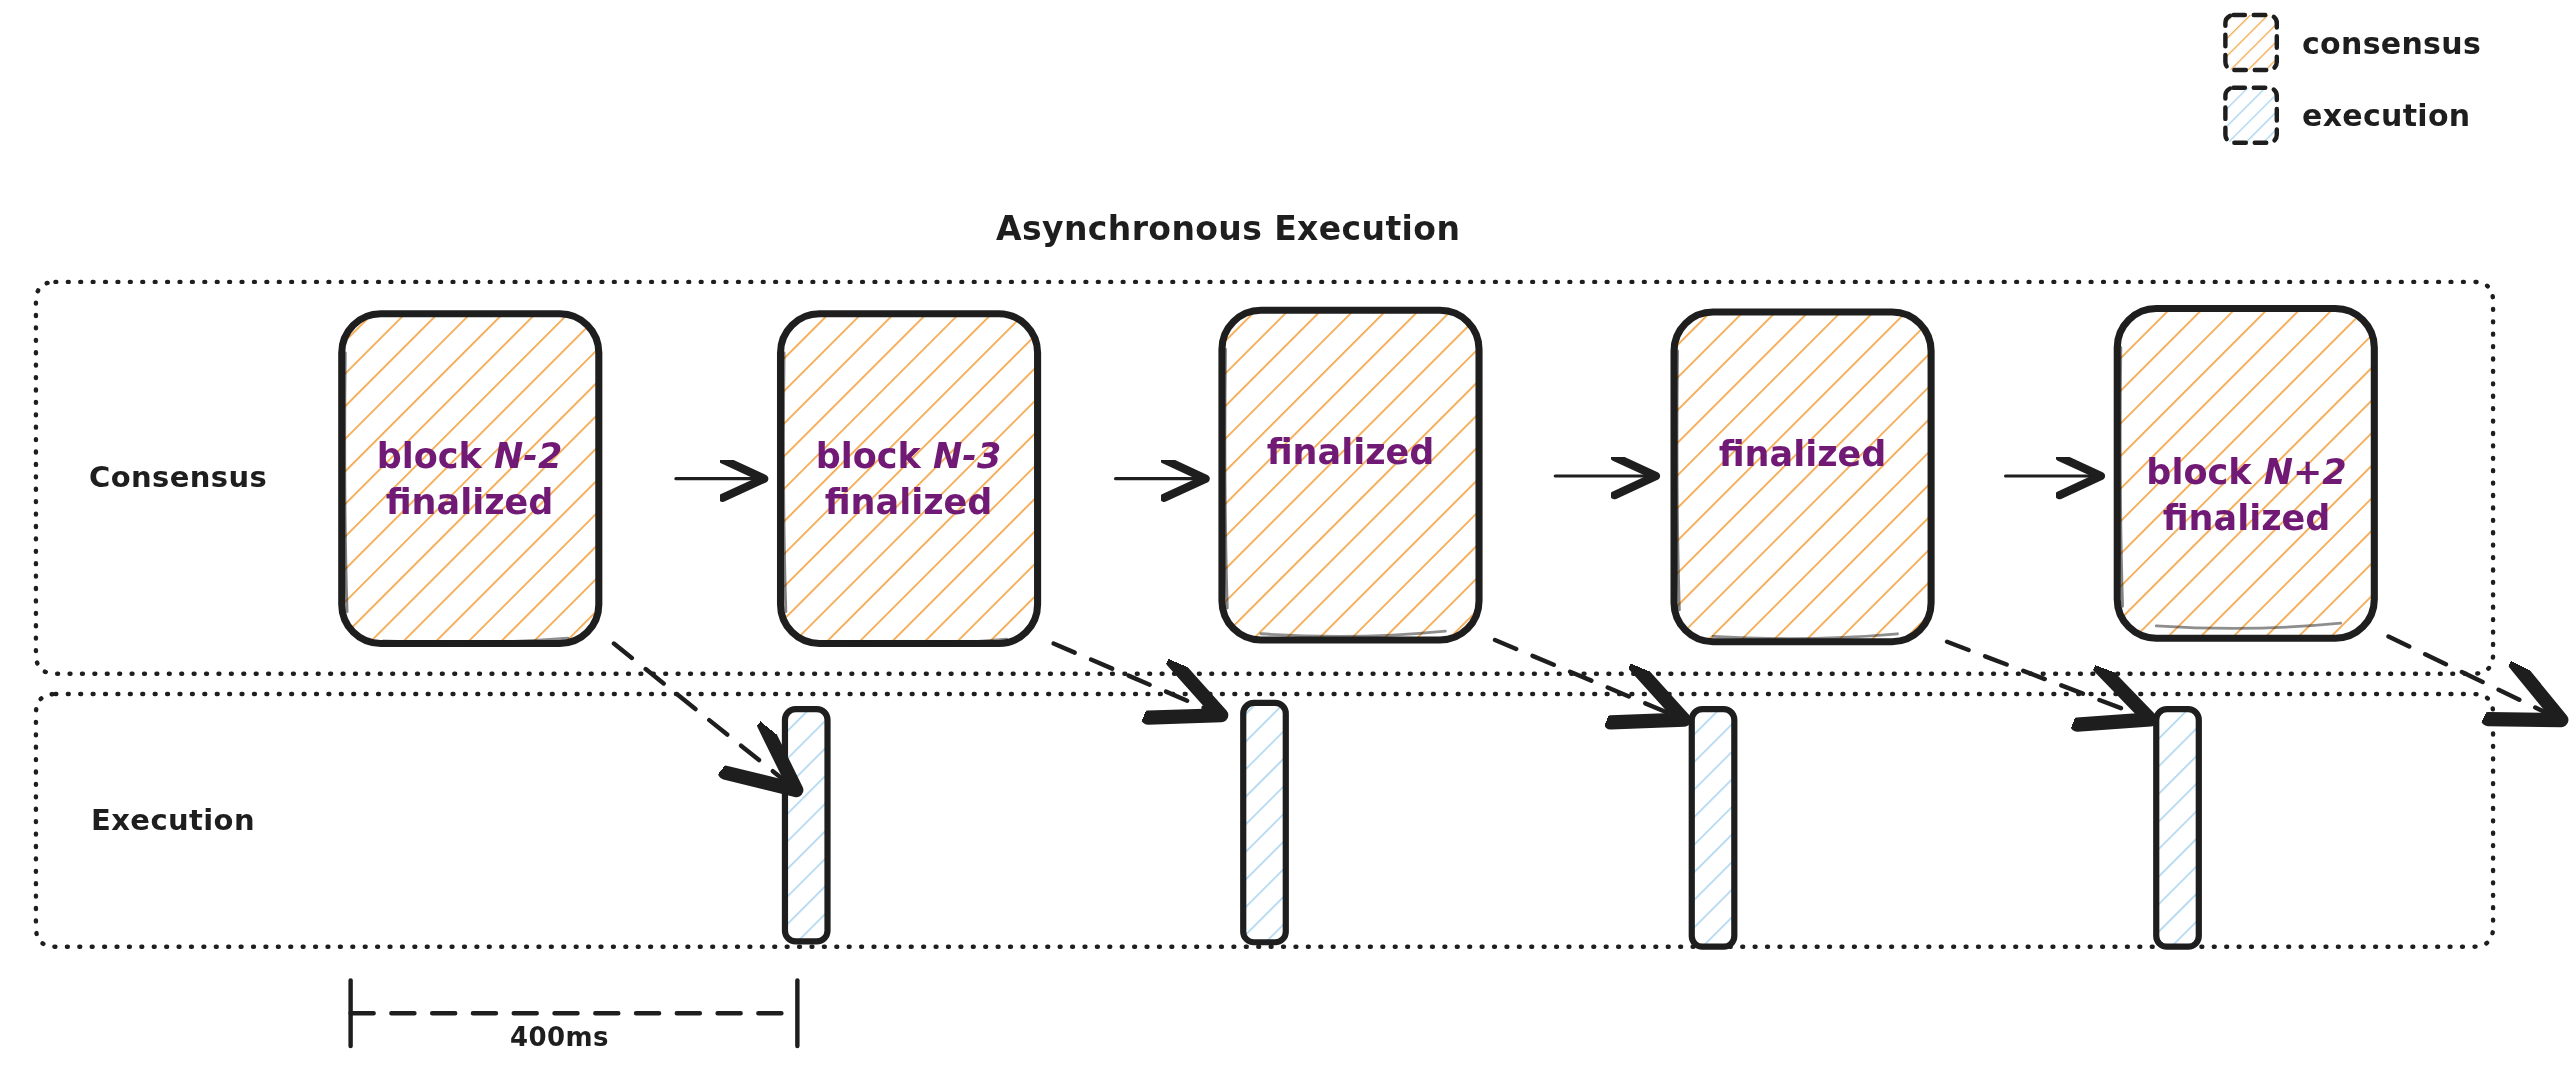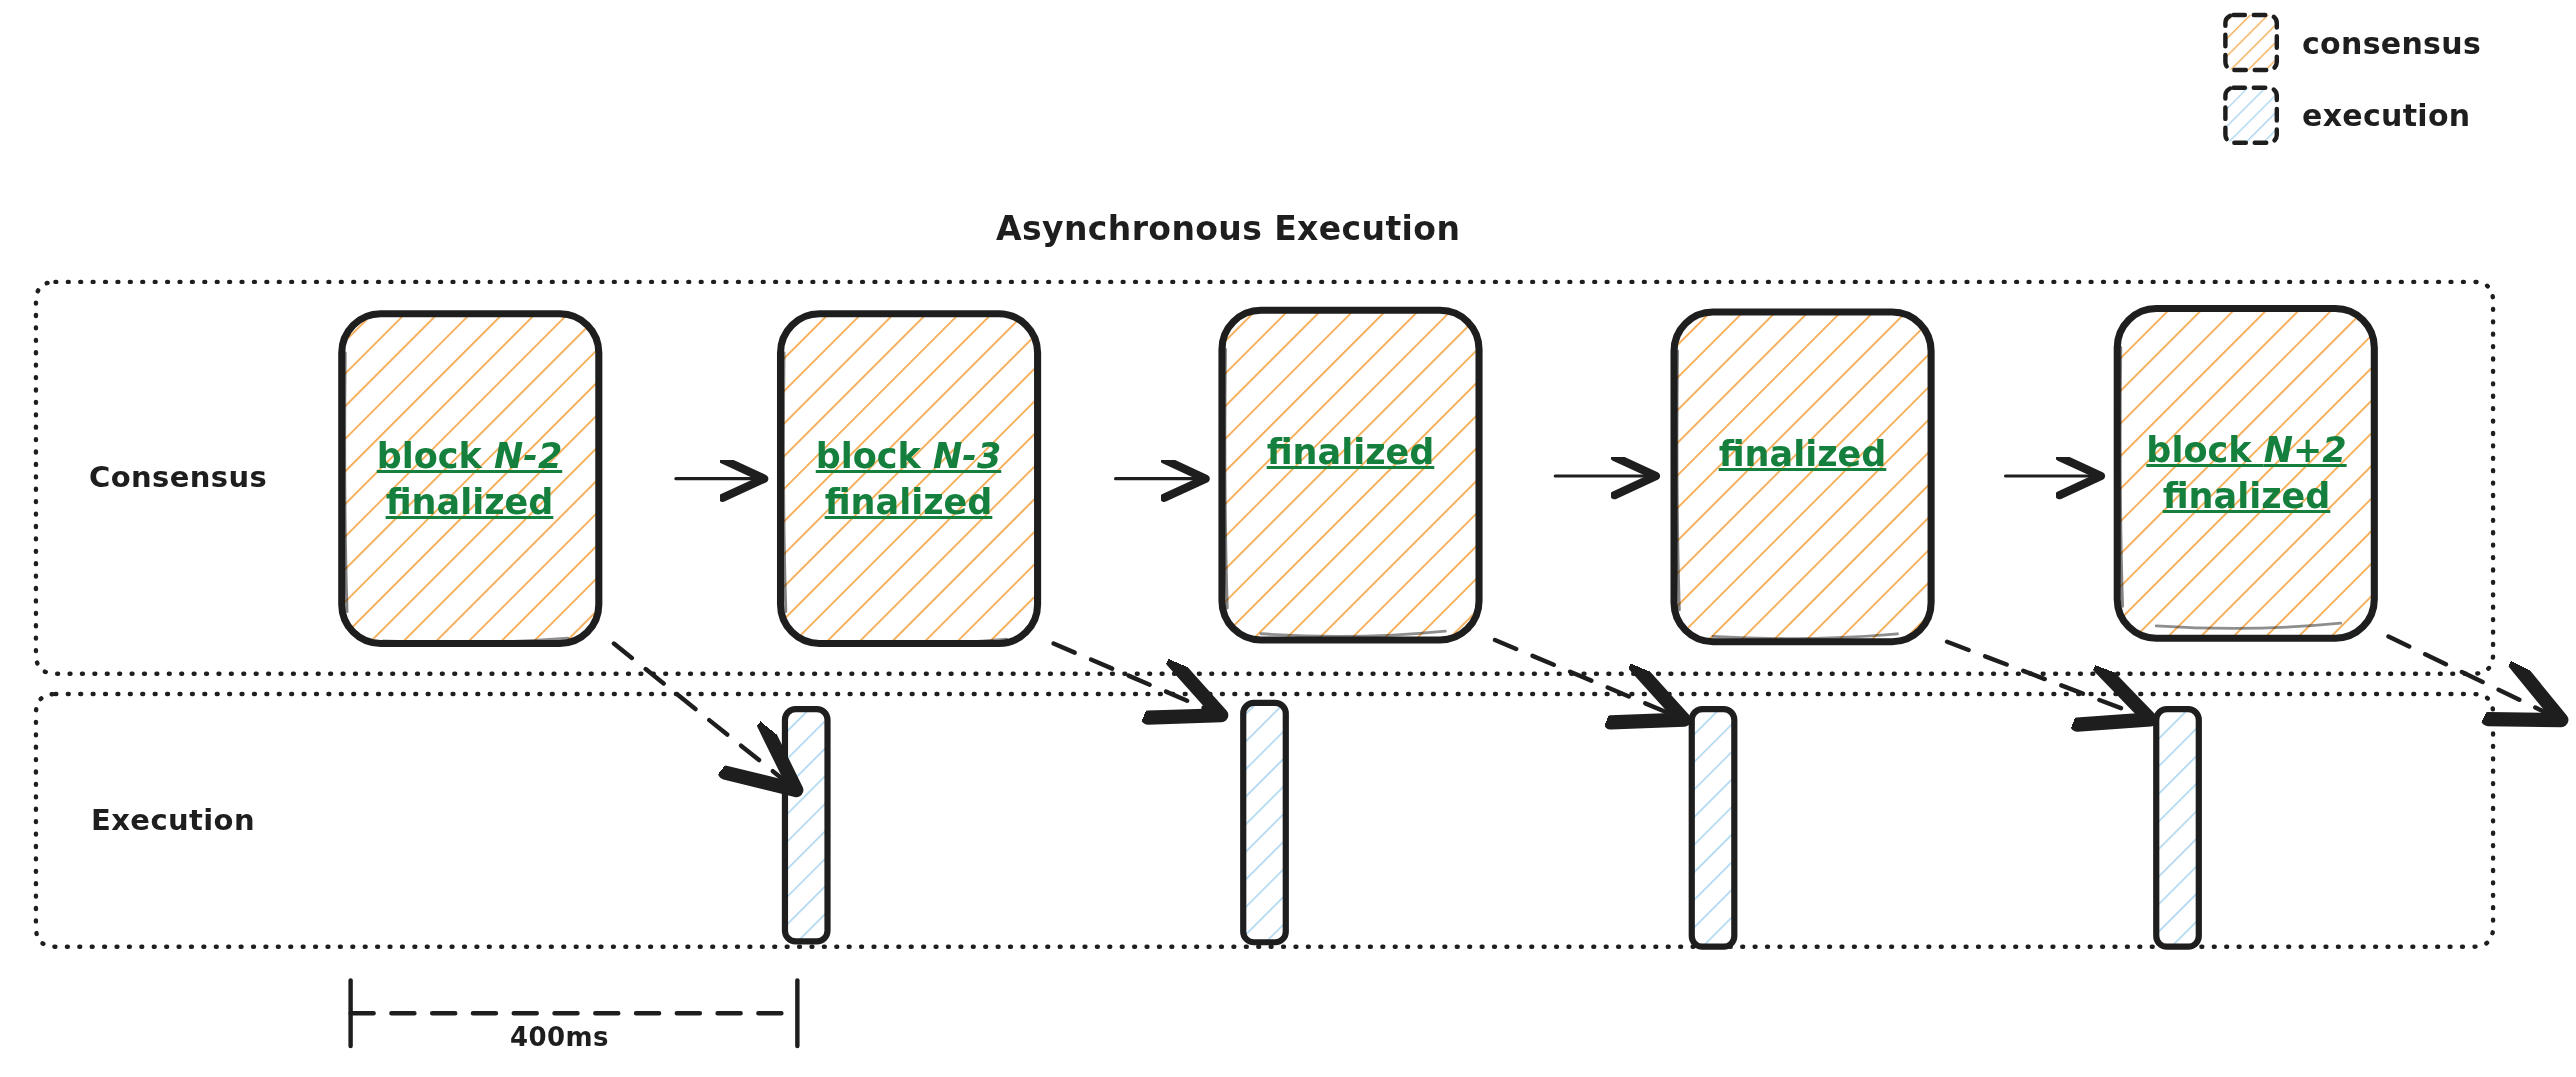--- a/index.html
+++ b/index.html
@@ -28,26 +28,25 @@
   .lbl {
     position: absolute;
     color: #1e1e1e;
     font-weight: 700;
     letter-spacing: 0.4px;
     white-space: nowrap;
   }
   .blk-text {
     position: absolute;
     text-align: center;
-    color: #15803d;
+    color: #701a75;
     font-weight: 700;
     line-height: 1.32;
     white-space: nowrap;
     pointer-events: none;
-    text-decoration: underline;
   }
   .blk-text .n {
     font-style: italic;
     font-weight: 700;
   }
   .legend-label {
     position: absolute;
     color: #1e1e1e;
     font-weight: 700;
     font-size: 30px;
@@ -194,21 +193,21 @@
   </div>
 
   <div class="blk-text" style="left:1222px; top:429px; width:257px; font-size:35px;">
     <div>finalized</div>
   </div>
 
   <div class="blk-text" style="left:1674px; top:431px; width:257px; font-size:35px;">
     <div>finalized</div>
   </div>
 
-  <div class="blk-text" style="left:2118px; top:427px; width:257px; font-size:35px;">
+  <div class="blk-text" style="left:2118px; top:449px; width:257px; font-size:35px;">
     <div><span>block </span><span class="n">N+2</span></div>
     <div>finalized</div>
   </div>
 
   <div class="lbl" style="left:510px; top:1022px; font-size:26px;">400ms</div>
 
 </div>
 
 
 </body></html>

